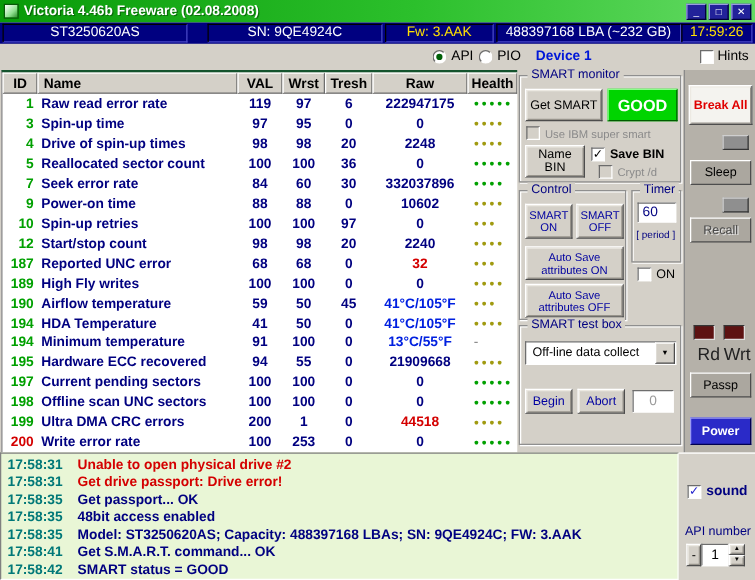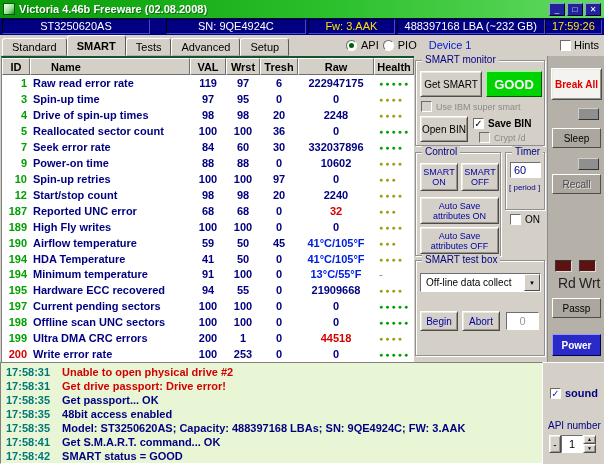--- a/index.html
+++ b/index.html
@@ -24,31 +24,31 @@
 
   
   #tabrow{position:absolute;left:0;top:35px;width:604px;height:21px;}
   .tabs{position:absolute;left:2px;bottom:0;display:flex;align-items:flex-end;}
   .tab{height:18px;line-height:17px;padding:0 9px;background:#D4D0C8;border:1px solid;border-color:#fff #5a5a5a #b5b1a9 #fff;border-radius:3px 3px 0 0;font-size:11px;color:#000;}
   .tab.active{height:21px;line-height:20px;font-weight:bold;border-bottom-color:#D4D0C8;position:relative;z-index:2;}
   .mode{position:absolute;left:346px;top:4px;display:flex;align-items:center;gap:4px;}
   .radio{width:11px;height:11px;border-radius:50%;background:#fff;border:1px solid;border-color:#6b6b6b #fff #fff #6b6b6b;position:relative;display:inline-block;}
   .radio.selected::after{content:"";position:absolute;left:2px;top:2px;width:5px;height:5px;border-radius:50%;background:#006008;}
   .mode-label{font-size:11px;color:#000;}
-  .device-label{margin-left:8px;color:#0018d8;font-weight:normal;font-size:11px;}
+  .device-label{margin-left:8px;color:#0018d8;font-weight:bold;font-size:11px;}
   .hints{position:absolute;right:5px;top:4px;display:flex;align-items:center;gap:3px;}
   .checkbox{width:11px;height:11px;background:#fff;border:1px solid;border-color:#6b6b6b #fff #fff #6b6b6b;font-size:10px;line-height:9px;text-align:center;display:inline-block;color:#000;}
   .checkbox.blue{color:#2020cc;}
   .checkbox.disabled{background:#d4d0c8;}
 
   
   #table-wrap{position:absolute;left:1px;top:56px;width:413px;height:306px;background:#fff;border-left:1px solid #808080;border-top:2px solid #14532d;overflow:hidden;}
   table{border-collapse:separate;border-spacing:0;table-layout:fixed;width:412px;font-size:11px;}
   th{background:#D4D0C8;font-weight:bold;height:17px;border:1px solid;border-color:#fff #6e6e6e #6e6e6e #fff;padding:0 2px;text-align:center;font-size:11px;white-space:nowrap;overflow:hidden;}
-  th.left{text-align:left;padding-left:20px;}
+  th.left{text-align:left;padding-left:4px;}
   td{height:15px;line-height:15px;padding:0 3px;white-space:nowrap;overflow:hidden;}
   td.c-id{text-align:right;font-weight:bold;}
   td.c-name{color:#000080;font-weight:bold;}
   td.c-num{text-align:center;color:#000080;font-weight:bold;}
   td.c-raw{text-align:center;color:#000080;font-weight:bold;}
   td.c-health{padding-left:5px;color:#808080;}
   .dots{font-size:7px;letter-spacing:2px;}
 
   
   .b3d{background:#D4D0C8;border:1px solid;border-color:#fff #4d4d4d #4d4d4d #fff;box-shadow:inset 1px 1px 0 #ece9e2,inset -1px -1px 0 #97938b;display:flex;align-items:center;justify-content:center;text-align:center;cursor:default;position:absolute;font-size:10px;color:#000;}
@@ -115,27 +115,20 @@
 
   <div id="infobar">
     <span class="seg model">ST3250620AS</span>
     <span class="seg serial">SN: 9QE4924C</span>
     <span class="seg fw">Fw: 3.AAK</span>
     <span class="seg cap">488397168 LBA (~232 GB)</span>
     <span class="seg time">17:59:26</span>
   </div>
 
   <div id="tabrow">
-    <div class="tabs">
-      <div class="tab">Standard</div>
-      <div class="tab active">SMART</div>
-      <div class="tab">Tests</div>
-      <div class="tab">Advanced</div>
-      <div class="tab">Setup</div>
-    </div>
     <div class="mode">
       <span class="radio selected"></span>
       <span class="mode-label">API</span>
       <span class="radio"></span>
       <span class="mode-label">PIO</span>
       <span class="device-label">Device 1</span>
     </div>
     <div class="hints">
       <span class="checkbox"></span>
       <span>Hints</span>
@@ -343,21 +336,21 @@
   <div id="panel">
 
     <div class="group" style="left:1px;top:4px;width:130px;height:86px;">
       <span class="group-label">SMART monitor</span>
       <div class="b3d" style="left:4px;top:10px;width:62px;height:26px;">Get SMART</div>
       <div class="good-box">GOOD</div>
       <div class="chk-row" style="left:5px;top:40px;">
         <span class="checkbox disabled"></span>
         <span class="gray-label">Use IBM super smart</span>
       </div>
-      <div class="b3d" style="left:4px;top:55px;width:48px;height:26px;">Open BIN</div>
+      <div class="b3d" style="left:4px;top:55px;width:48px;height:26px;">Name BIN</div>
       <div class="chk-row" style="left:57px;top:57px;">
         <span class="checkbox"><span>✓</span></span>
         <span class="small-label" style="font-weight:bold;">Save BIN</span>
       </div>
       <div class="chk-row" style="left:63px;top:71px;">
         <span class="checkbox disabled"></span>
         <span class="gray-label">Crypt /d</span>
       </div>
     </div>
 

